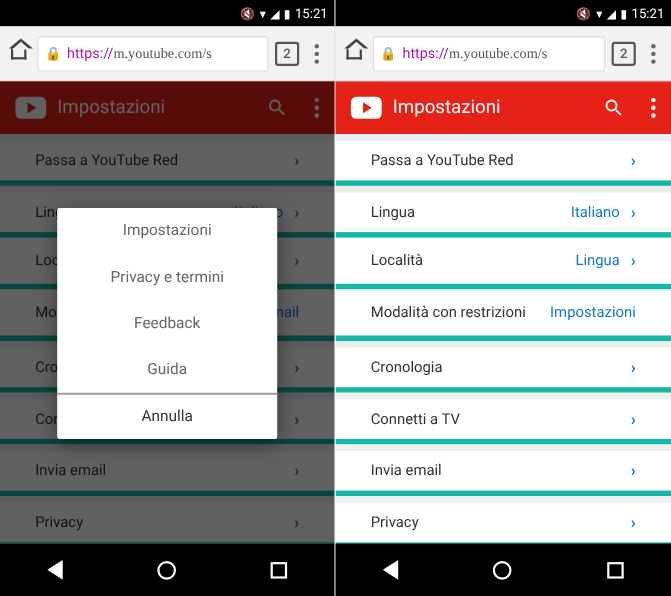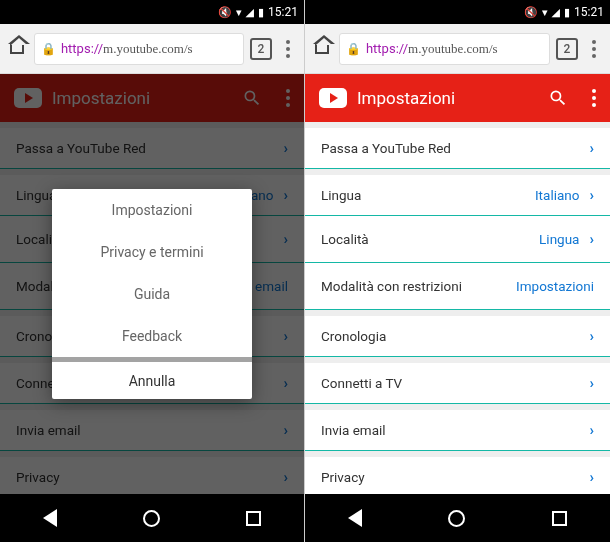--- a/index.html
+++ b/index.html
@@ -163,22 +163,22 @@
   
   .settings {
     flex: 1;
     background: #fff;
     overflow-y: hidden;
   }
   .row {
     display: flex;
     align-items: center;
     height: 47px;
-    padding: 0 16px;
-    border-bottom: 1px solid #14b8a6;
+    padding: 0 32px;
+    border-bottom: 5px solid #14b8a6;
     font-size: 13.5px;
     color: #333;
   }
   .row .label { flex: 1; }
   .row .value { color: #1277d3; margin-right: 10px; }
   .row .value.nochev { margin-right: 0; }
   .chev {
     color: #1277d3;
     font-size: 15px;
     font-weight: bold;
@@ -230,21 +230,21 @@
   }
   .popup .item {
     height: 42px;
     display: flex;
     align-items: center;
     justify-content: center;
     font-size: 14px;
     color: #666;
   }
   .popup .item.cancel {
-    border-top: 5px solid #a3a3a3;
+    border-top: 2px solid #a3a3a3;
     color: #333;
     text-align: center;
   }
 
   
   .search-svg { width: 20px; height: 20px; fill: #fff; }
   
 </style>
 </head>
 <body>
@@ -328,22 +328,22 @@
   <div class="navbar">
     <div class="nav-back"></div>
     <div class="nav-home"></div>
     <div class="nav-recent"></div>
   </div>
 
   <div class="dim-overlay"></div>
   <div class="popup">
     <div class="item">Impostazioni</div>
     <div class="item">Privacy e termini</div>
+    <div class="item">Feedback</div>
     <div class="item">Guida</div>
-    <div class="item">Feedback</div>
     <div class="item cancel">Annulla</div>
   </div>
 </div>
 
 <div class="phone">
   <div class="statusbar">
     <span class="status-icon">🔇</span>
     <span class="status-icon">▾</span>
     <span class="status-icon">◢</span>
     <span class="status-icon">▮</span>

